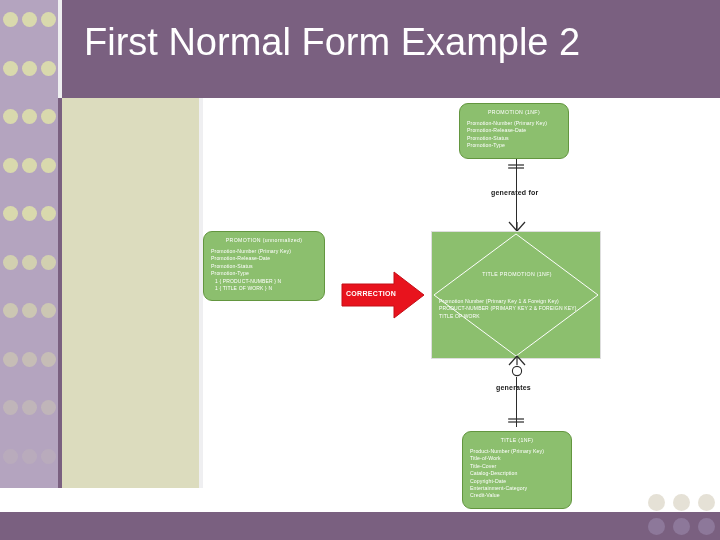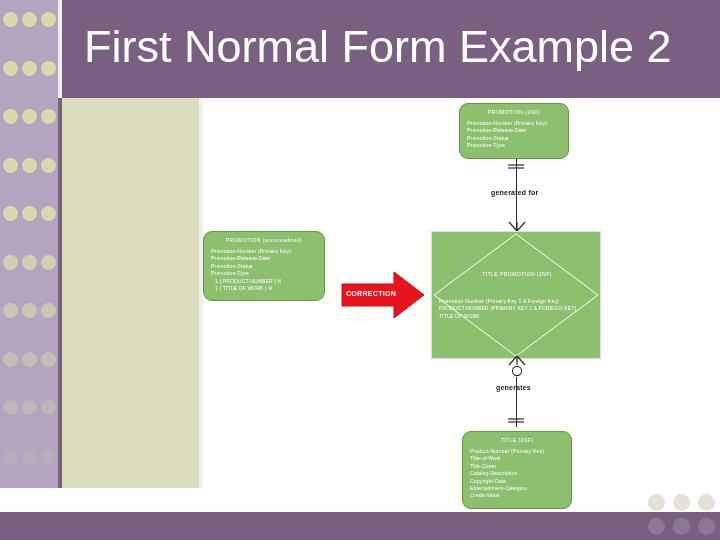--- a/index.html
+++ b/index.html
@@ -103,21 +103,21 @@
     opacity: 1;
   }
 
   
   .slide-title {
     position: absolute;
     left: 84px;
     top: 22px;
     width: 600px;
     color: #ffffff;
-    font-size: 45px;
+    font-size: 38px;
     font-weight: normal;
     letter-spacing: 0px;
     line-height: 1.1;
     white-space: nowrap;
   }
 
   
   .slide-number {
     position: absolute;
     left: 32px;

